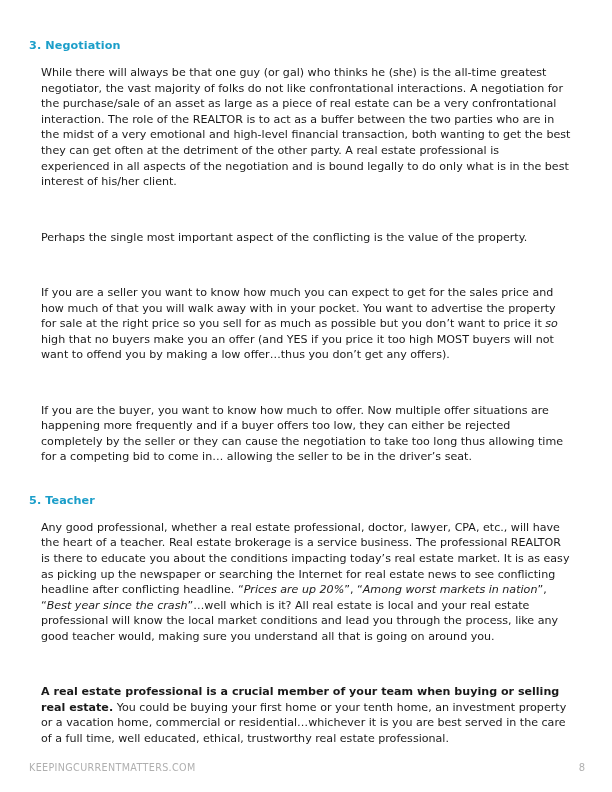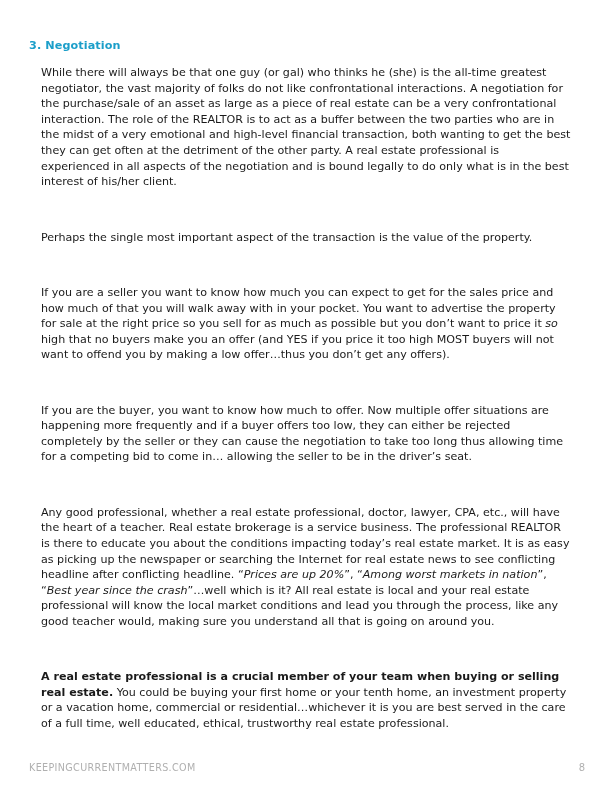--- a/index.html
+++ b/index.html
@@ -80,32 +80,33 @@
 
 <div class="page">
 
   <div class="content">
 
     <h2 class="section-heading">3. Negotiation</h2>
     <p class="body-text">While there will always be that one guy (or gal) who thinks he (she) is the all-time greatest negotiator, the vast majority of folks do not like confrontational interactions.  A negotiation for the purchase/sale of an asset as large as a piece of real estate can be a very confrontational interaction. The role of the REALTOR is to act as a buffer between the two parties who are in the midst of a very emotional and high-level financial transaction, both wanting to get the best they can get often at the detriment of the other party. A real estate professional is experienced in all aspects of the negotiation and is bound legally to do only what is in the best interest of his/her client.</p>
 
     <div class="sec-gap"></div>
 
-    <p class="body-text">Perhaps the single most important aspect of the transaction is the value of the property.</p>
+    <p class="body-text">Perhaps the single most important aspect of the conflicting is the value of the property.</p>
 
     <div class="gap"></div>
 
     <p class="body-text"><span>If you are a seller you want to know how much you can expect to get for the sales price and how much of that you will walk away with in your pocket. You want to advertise the property for sale at the right price so you sell for as much as possible but you don’t want to price it </span><em>so</em><span> high that no buyers make you an offer (and YES if you price it too high MOST buyers will not want to offend you by making a low offer…thus you don’t get any offers).</span></p>
 
     <div class="gap"></div>
 
     <p class="body-text">If you are the buyer, you want to know how much to offer. Now multiple offer situations are happening more frequently and if a buyer offers too low, they can either be rejected completely by the seller or they can cause the negotiation to take too long thus allowing time for a competing bid to come in… allowing the seller to be in the driver’s seat.</p>
 
     <div class="sec-gap"></div>
 
+    <h2 class="section-heading">5. Teacher</h2>
     <p class="body-text"><span>Any good professional, whether a real estate professional, doctor, lawyer, CPA, etc., will have the heart of a teacher. Real estate brokerage is a service business. The professional REALTOR is there to educate you about the conditions impacting today’s real estate market.  It is as easy as picking up the newspaper or searching the Internet for real estate news to see conflicting headline after conflicting headline. </span><span>“</span><em>Prices are up 20%</em><span>”, “</span><em>Among worst markets in nation</em><span>”, “</span><em>Best year since the crash</em><span>”</span><span>…well which is it? All real estate is local and your real estate professional will know the local market conditions and lead you through the process, like any good teacher would, making sure you understand all that is going on around you.</span></p>
 
     <div class="gap"></div>
 
     <p class="body-text"><strong>A real estate professional is a crucial member of your team when buying or selling real estate.</strong><span> You could be buying your first home or your tenth home, an investment property or a vacation home, commercial or residential…whichever it is you are best served in the care of a full time, well educated, ethical, trustworthy real estate professional.</span></p>
 
   </div>
 
   <div class="footer">
     <span class="footer-brand">KEEPINGCURRENTMATTERS.COM</span>

